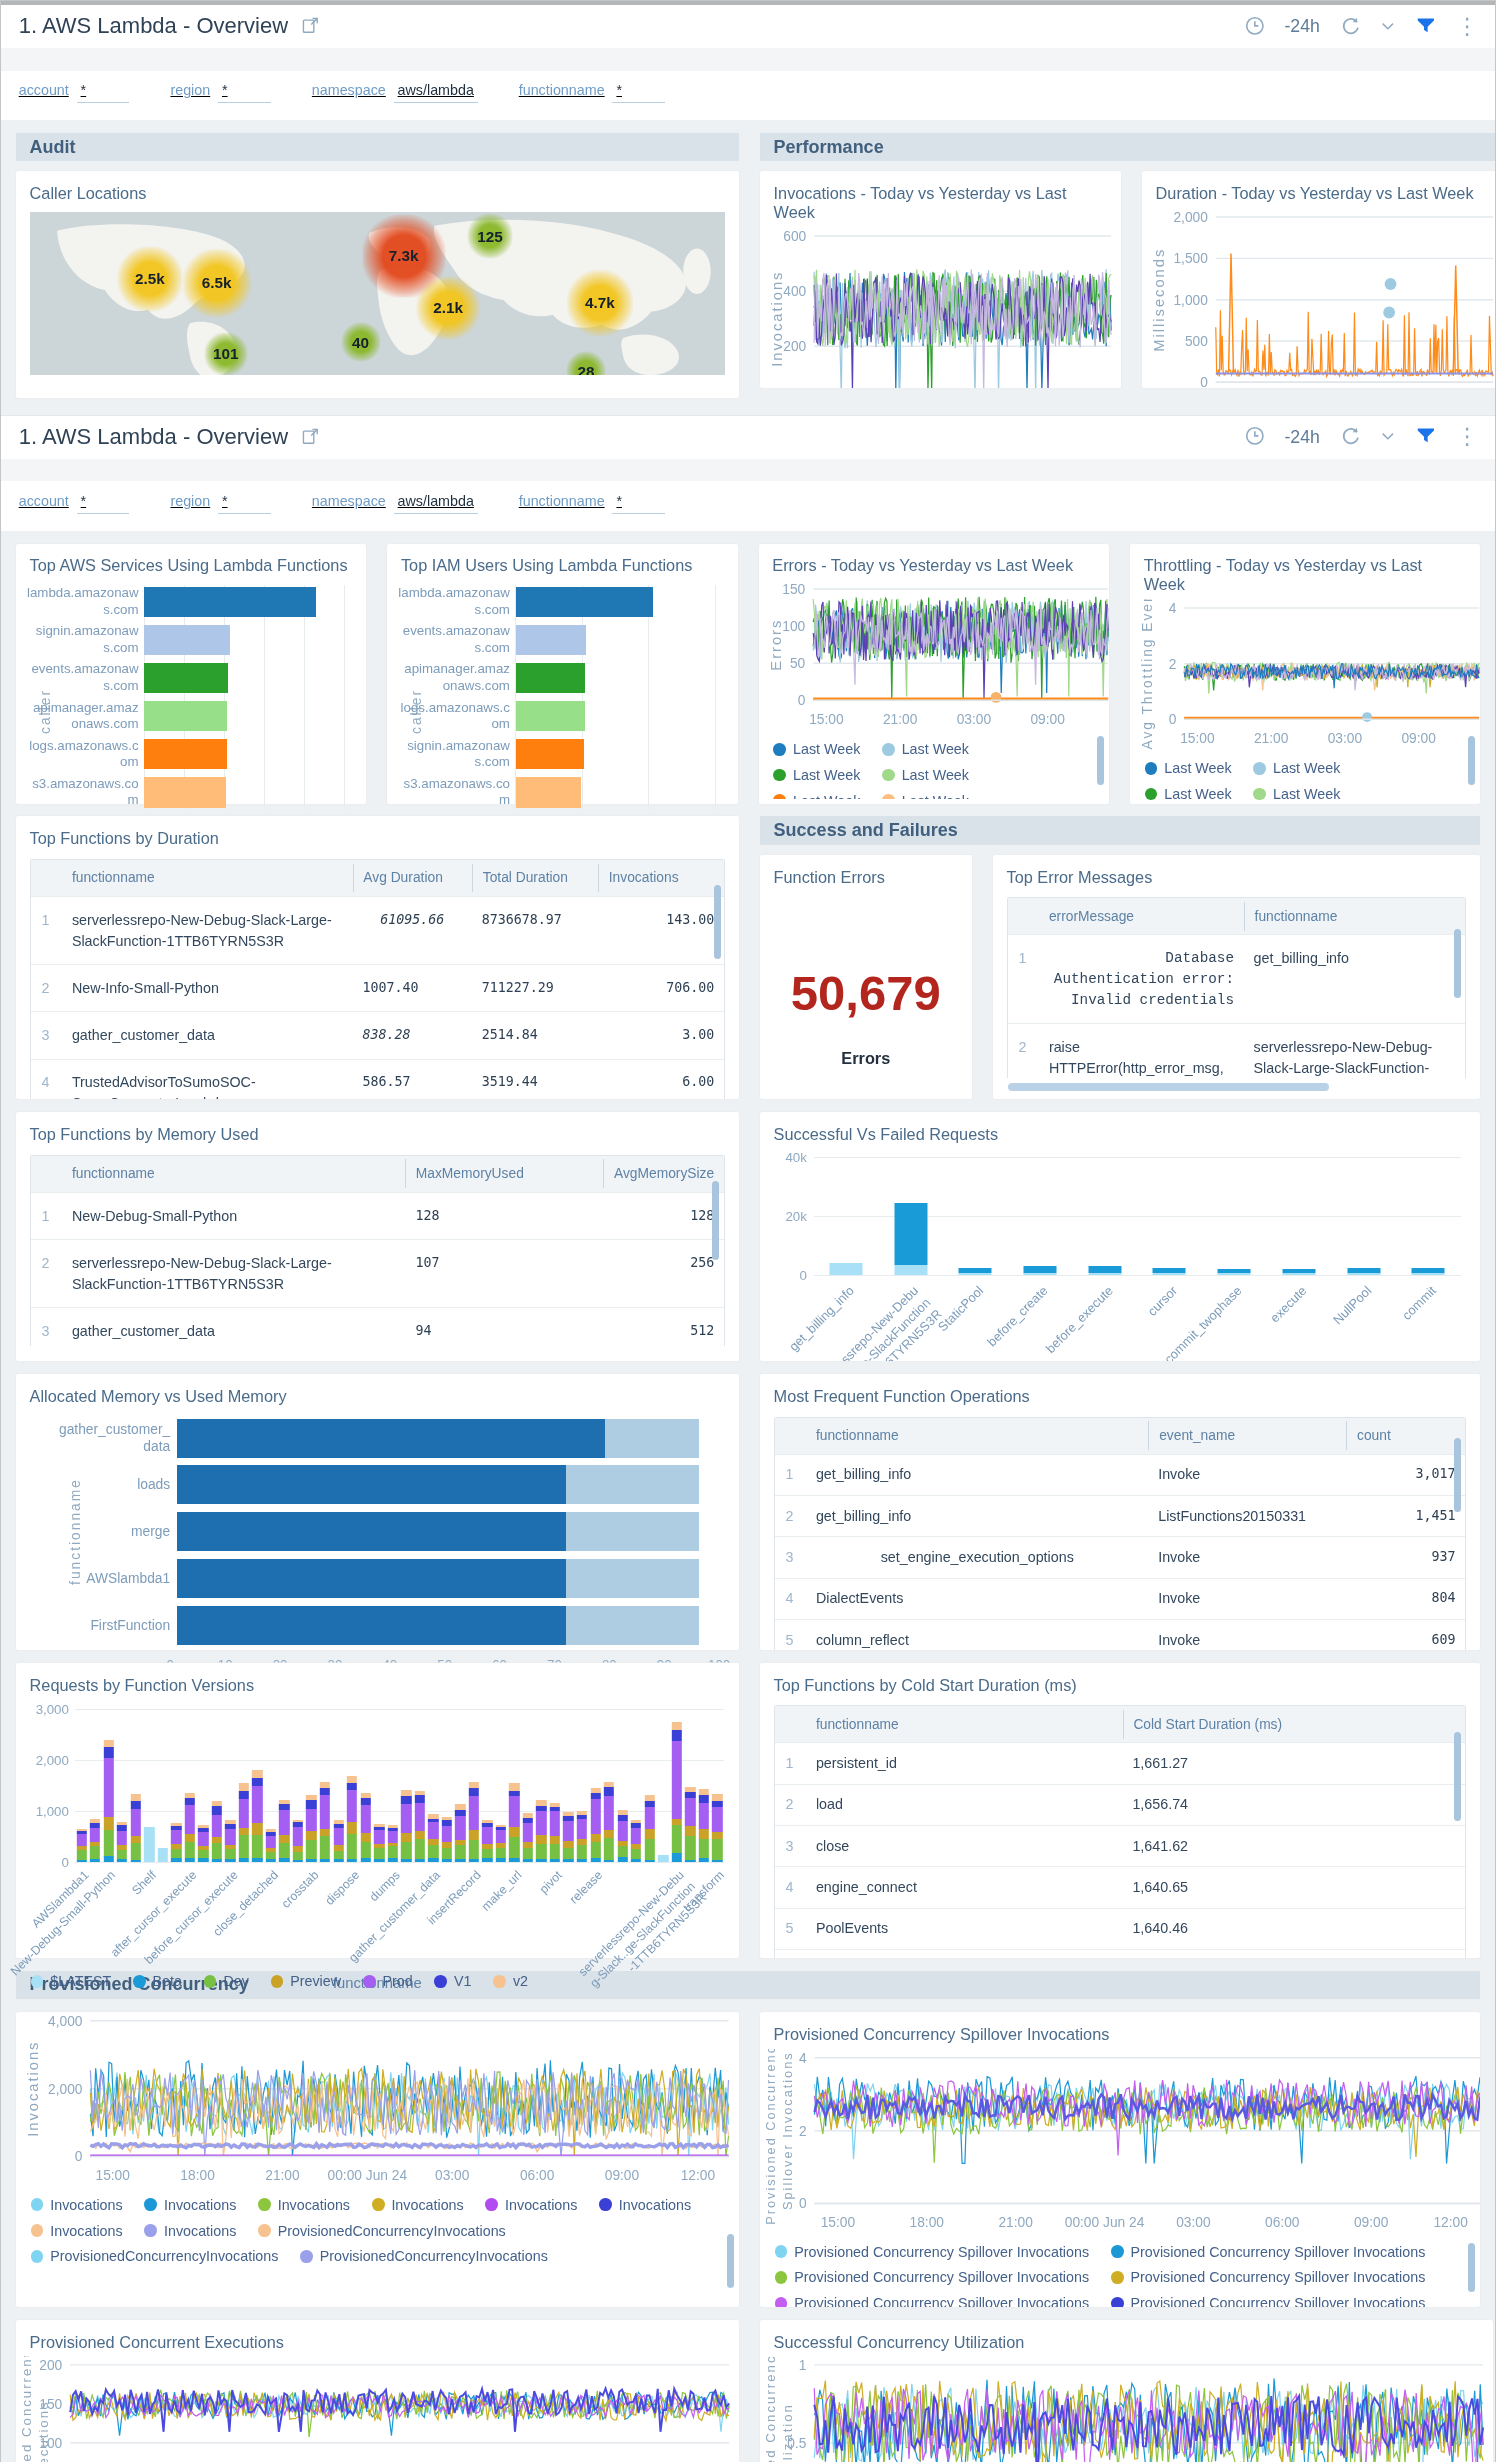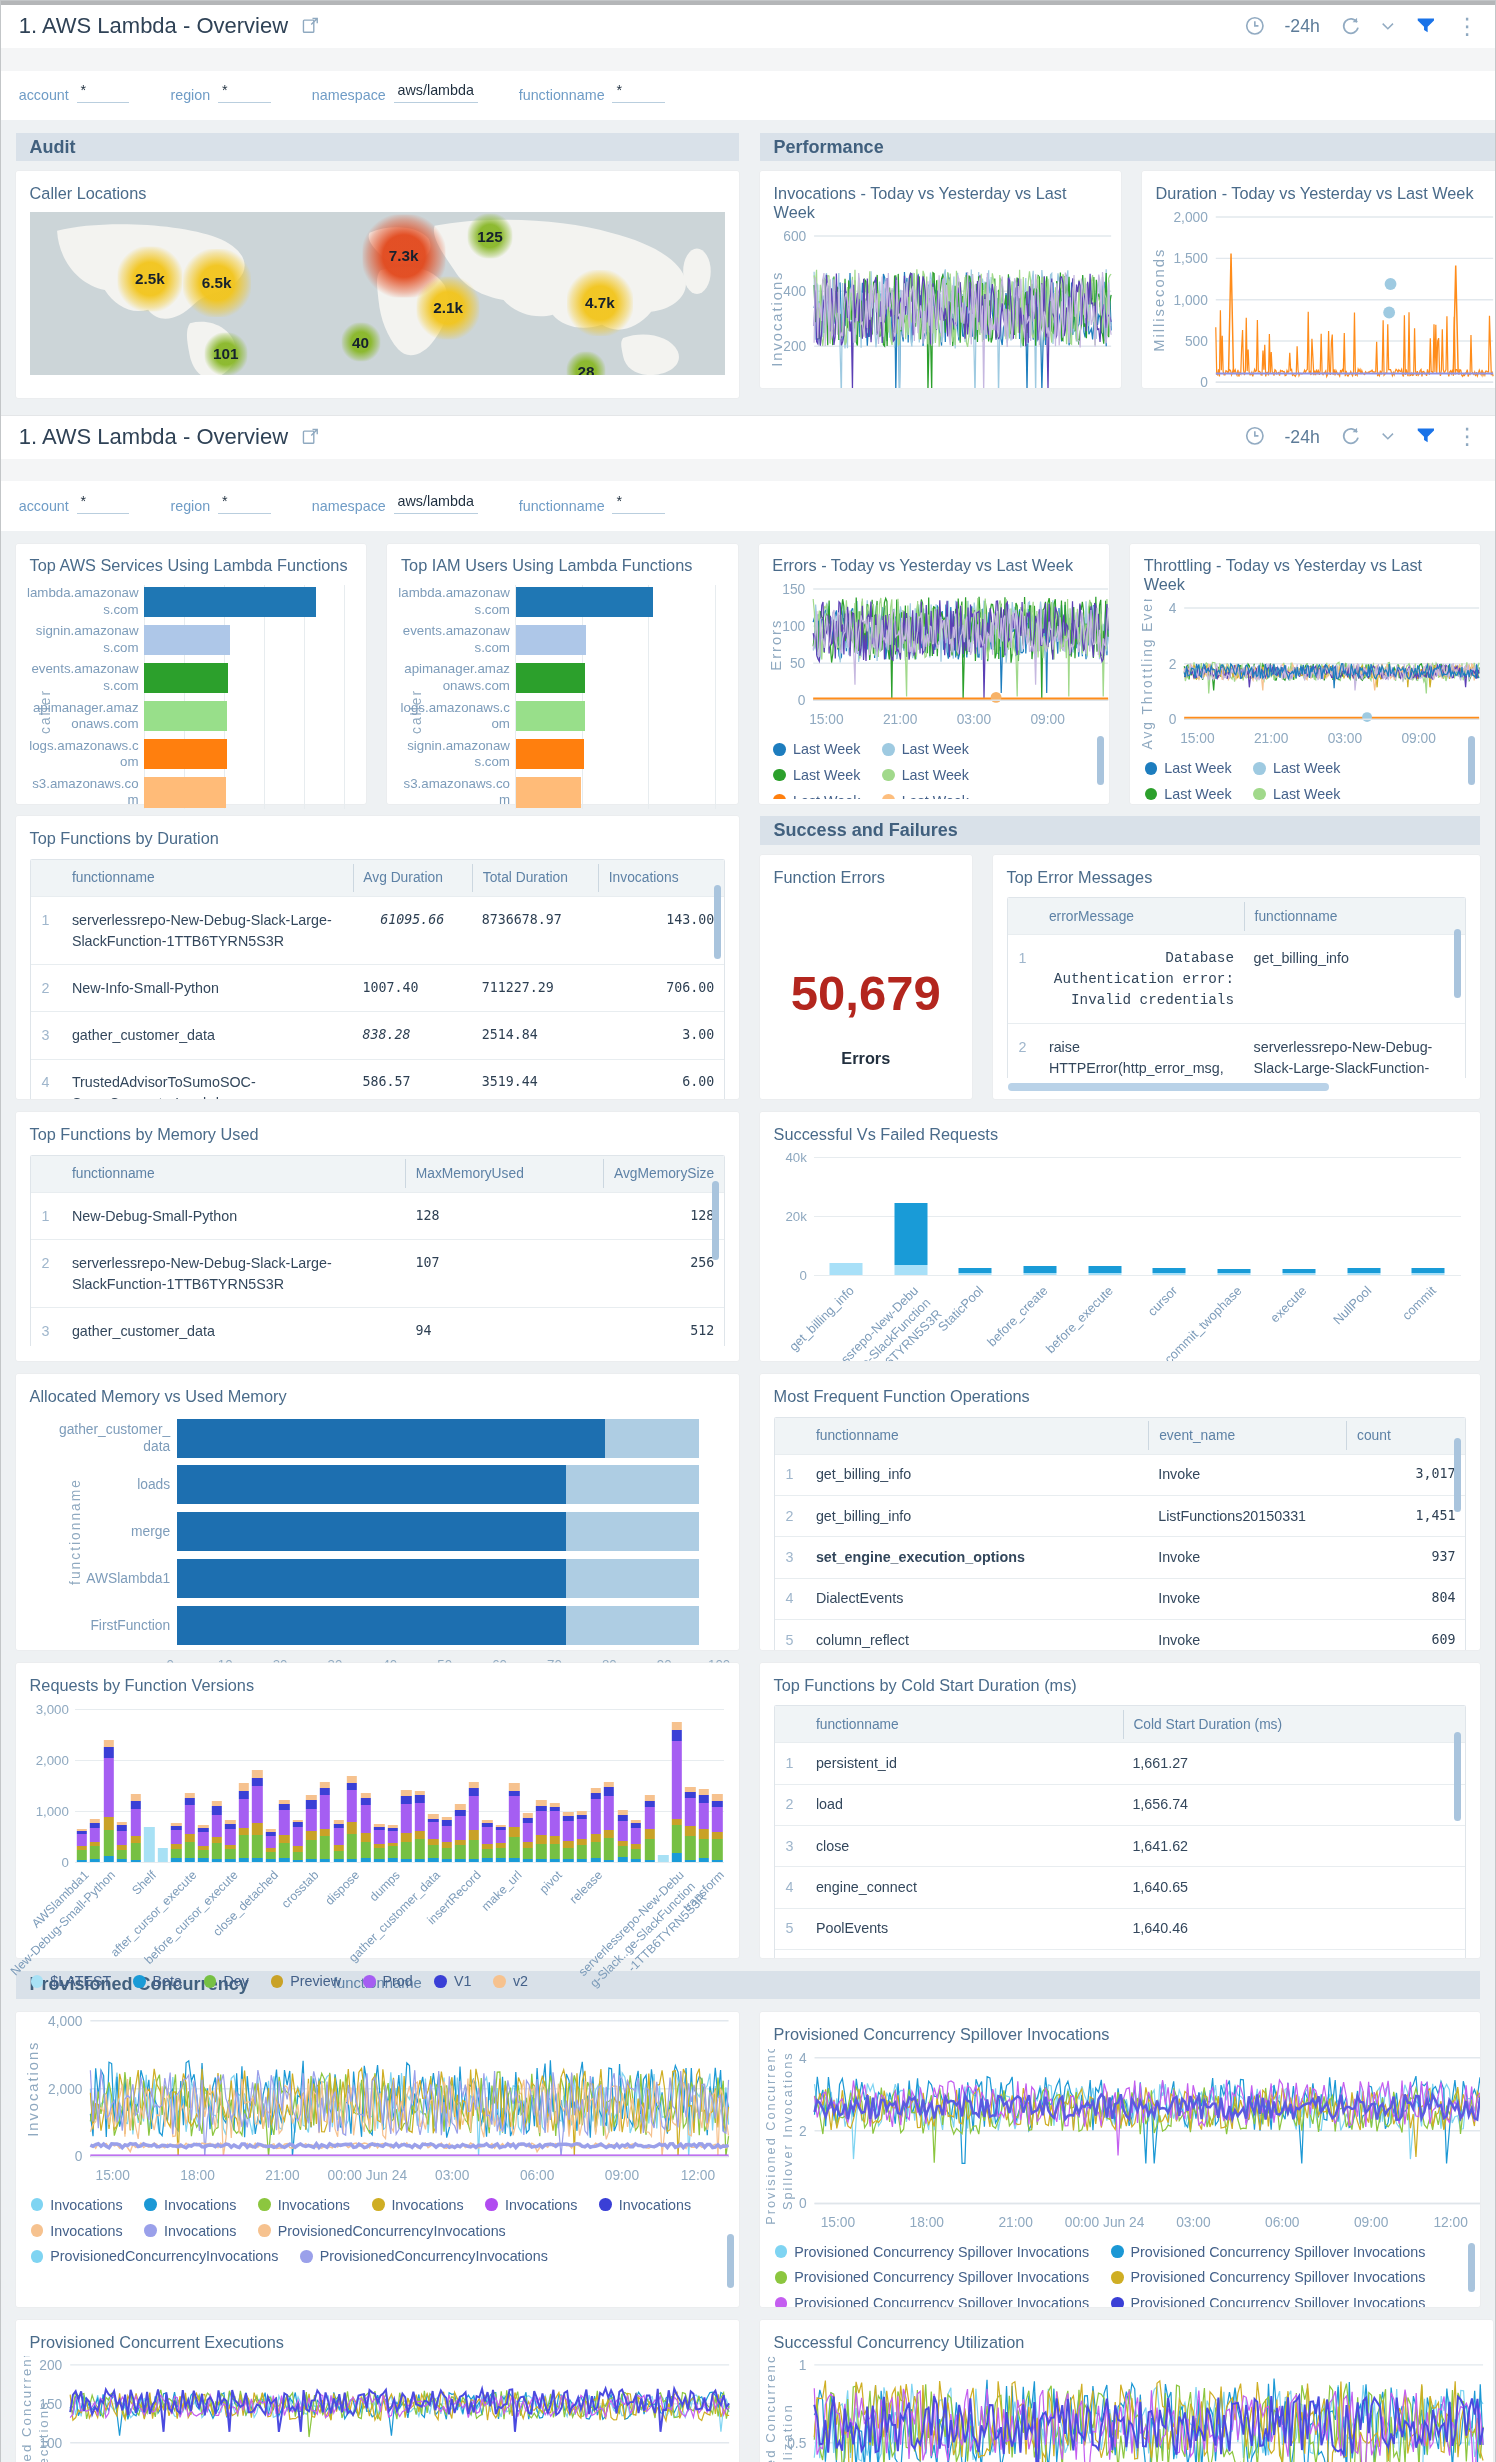--- a/index.html
+++ b/index.html
@@ -9,21 +9,21 @@
   
   .hdr{display:flex;align-items:center;height:43px;padding:0 17.7px;background:#fff;}
   .hdr .title{font-size:22px;color:#2f4256;font-weight:500;}
   .shareic{margin-left:11.8px;color:#8fa9c0;}
   .hdr-right{margin-left:auto;display:flex;align-items:center;gap:18.7px;}
   .timelab{color:#5d7c99;font-size:17.7px;}
   .icgrey{color:#92abc2;}
   .kebab{color:#8fa9c0;font-size:22.7px;line-height:0.6;letter-spacing:-1px;}
   .bandgray{height:22.7px;background:#f4f5f6;}
   .filters{display:flex;gap:41px;padding:11.8px 17.7px 3.9px;background:#fff;align-items:flex-end;}
-  .filter{display:flex;align-items:flex-end;}
+  .filter{display:flex;align-items:flex-start;text-decoration:underline;}
   .filter .lab{color:#6f9cc6;font-size:14.3px;margin-right:7.9px;}
   .filter .val{display:inline-block;min-width:45px;border-bottom:1.5px solid #b9cede;color:#1e2e3e;
                font-size:14.3px;padding:0 3.9px 3.9px;}
   .filterpad{height:12.8px;background:#fff;}
   
   .dash{background:#eef1f3;padding:12.8px 14.8px;display:flex;flex-direction:column;gap:12.8px;}
   .dash1{height:282px;overflow:hidden;padding-bottom:0;}
   .sechdr{background:#d9e1e9;color:#41607e;font-size:18px;font-weight:bold;height:28.6px;
           display:flex;align-items:center;padding:0 13.8px;box-sizing:border-box;}
   .card{background:#fff;border-radius:2px;box-shadow:0 0 0 0.5px #e7eaec;position:relative;box-sizing:border-box;}
@@ -765,21 +765,21 @@
                   <div class="td mono" style="width:18%;text-align:right;padding:9.8px 9.8px;">3,017</div>
                 </div>
                 <div class="tr">
                   <div class="td rank" style="padding:9.8px 9.8px;padding-left:10.8px;">2</div>
                   <div class="td " style="width:52%;text-align:left;padding:9.8px 9.8px;">get_billing_info</div>
                   <div class="td " style="width:30%;text-align:left;padding:9.8px 9.8px;">ListFunctions20150331</div>
                   <div class="td mono" style="width:18%;text-align:right;padding:9.8px 9.8px;">1,451</div>
                 </div>
                 <div class="tr">
                   <div class="td rank" style="padding:9.8px 9.8px;padding-left:10.8px;">3</div>
-                  <div class="td " style="width:52%;text-align:left;padding:9.8px 9.8px;font-weight:bold;">set_engine_execution_options</div>
+                  <div class="td " style="width:52%;text-align:center;padding:9.8px 9.8px;">set_engine_execution_options</div>
                   <div class="td " style="width:30%;text-align:left;padding:9.8px 9.8px;">Invoke</div>
                   <div class="td mono" style="width:18%;text-align:right;padding:9.8px 9.8px;">937</div>
                 </div>
                 <div class="tr">
                   <div class="td rank" style="padding:9.8px 9.8px;padding-left:10.8px;">4</div>
                   <div class="td " style="width:52%;text-align:left;padding:9.8px 9.8px;">DialectEvents</div>
                   <div class="td " style="width:30%;text-align:left;padding:9.8px 9.8px;">Invoke</div>
                   <div class="td mono" style="width:18%;text-align:right;padding:9.8px 9.8px;">804</div>
                 </div>
                 <div class="tr">

